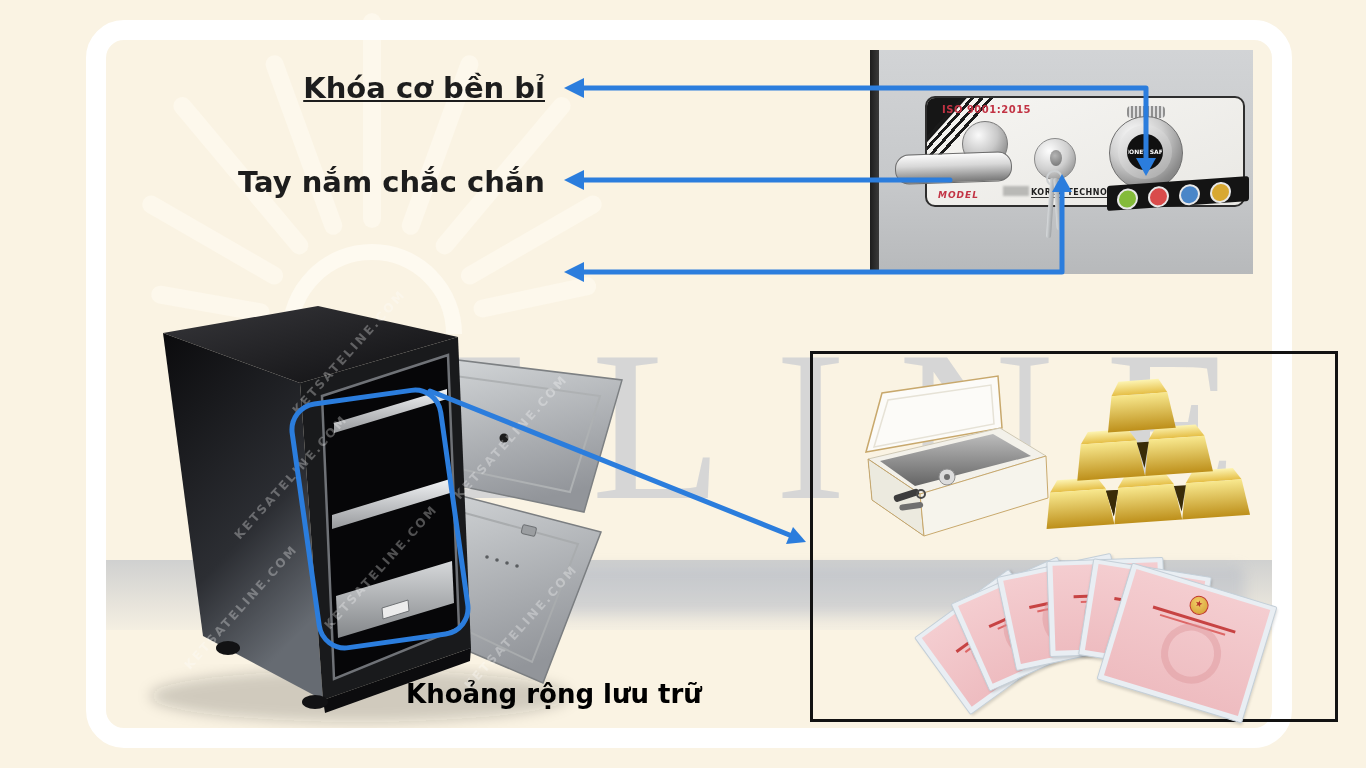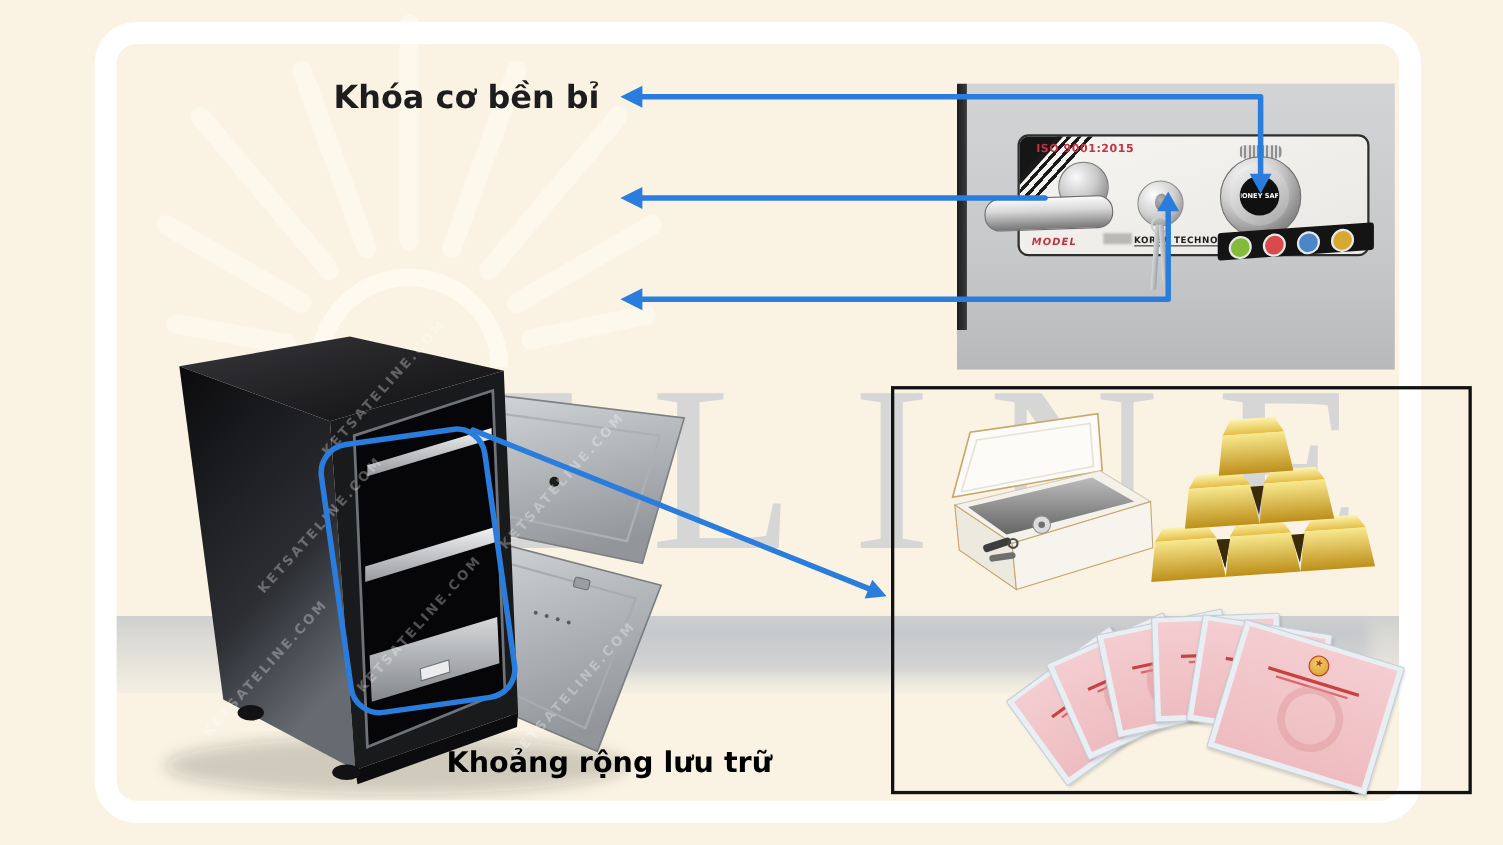--- a/index.html
+++ b/index.html
@@ -14,26 +14,26 @@
   #band-1{z-index:2;left:98px;top:560px;width:1174px;height:70px;
     background:linear-gradient(rgba(173,180,192,0.55),rgba(206,210,218,0.12));}
   #band-2{z-index:2;left:430px;top:566px;width:815px;height:48px;border-radius:10px;
     background:rgba(160,170,190,0.30);filter:blur(6px);}
   
   #frame{z-index:3;left:86px;top:20px;width:1206px;height:728px;box-sizing:border-box;
     border:20px solid #ffffff;border-radius:38px;}
   
   .callout{z-index:7;right:821px;white-space:nowrap;color:#1d1d1d;
     font-size:29px;font-weight:700;}
-  #label-lock{top:71px;} #label-handle{top:165px;} #label-key{top:255px;}
+  #label-lock{top:71px;text-decoration:underline;} #label-handle{top:165px;} #label-key{top:255px;}
   #caption-storage{z-index:7;left:406px;top:679px;color:#000000;
     font-size:26px;font-weight:700;white-space:nowrap;}
   
-  #lock-photo{z-index:4;left:870px;top:76px;width:383px;height:260px;overflow:hidden;
-    background:linear-gradient(#d2d4d6,#c6c8ca 60%,#b7b9bb);padding-left:15px;}
+  #lock-photo{z-index:4;left:870px;top:50px;width:383px;height:224px;overflow:hidden;
+    background:linear-gradient(#d2d4d6,#c6c8ca 60%,#b7b9bb);}
   #lock-photo .edge-strip{left:0;top:0;width:9px;height:224px;
     background:linear-gradient(90deg,#1d1d1d,#3a3a3a);}
   #panel{left:55px;top:46px;width:320px;height:111px;background:linear-gradient(160deg,#f6f5f2,#e9e8e4);
     border:2px solid #2e2e2e;border-radius:10px;box-sizing:border-box;}
   #stripe-clip{left:0;top:0;right:0;bottom:0;overflow:hidden;border-radius:8px;}
   .stripe{top:-40px;height:220px;transform:rotate(42deg);transform-origin:top left;}
   #stripe-solid{left:30px;width:34px;background:#161616;}
   #stripe-hatch{left:70px;width:26px;
     background:repeating-linear-gradient(90deg,#1a1a1a 0 3px,rgba(0,0,0,0) 3px 7px);}
   #iso-text{left:15px;top:6px;font-size:10px;font-weight:700;color:#c23344;letter-spacing:.5px;}
@@ -350,15 +350,16 @@
       <polygon points="564,88 584,78 584,98"></polygon>
       <polygon points="564,180 584,170 584,190"></polygon>
       <polygon points="564,272 584,262 584,282"></polygon>
       <polygon points="1146,176 1136,158 1156,158"></polygon>
       <polygon points="1062,174 1052,192 1072,192"></polygon>
       <polygon points="806,542 786,544 793,527"></polygon>
     </g>
   </svg>
 
   <div id="label-lock" class="abs callout">Khóa cơ bền bỉ</div>
+  <div id="label-handle" class="abs callout">Tay nắm chắc chắn</div>
   <div id="caption-storage" class="abs">Khoảng rộng lưu trữ</div>
 
 </div>
 
 </body></html>

